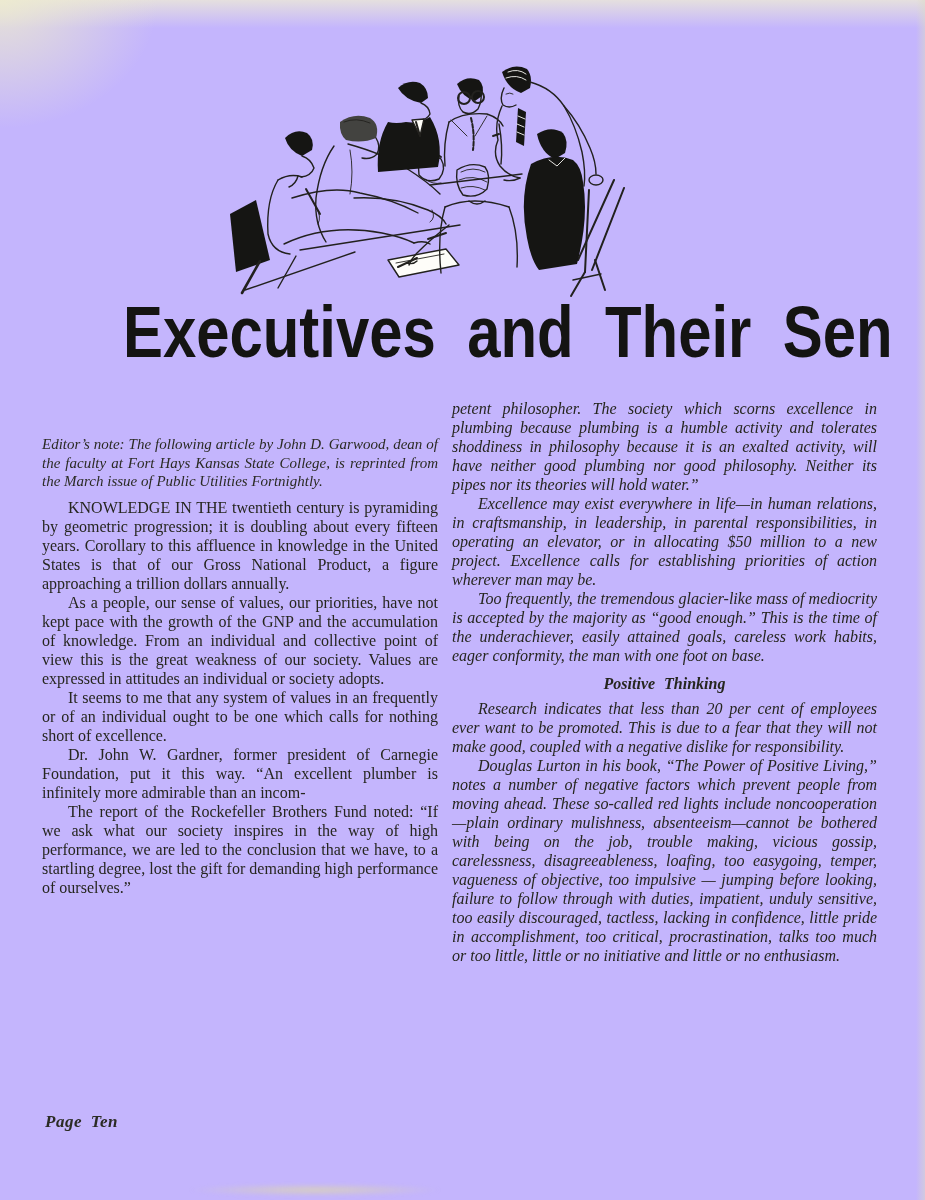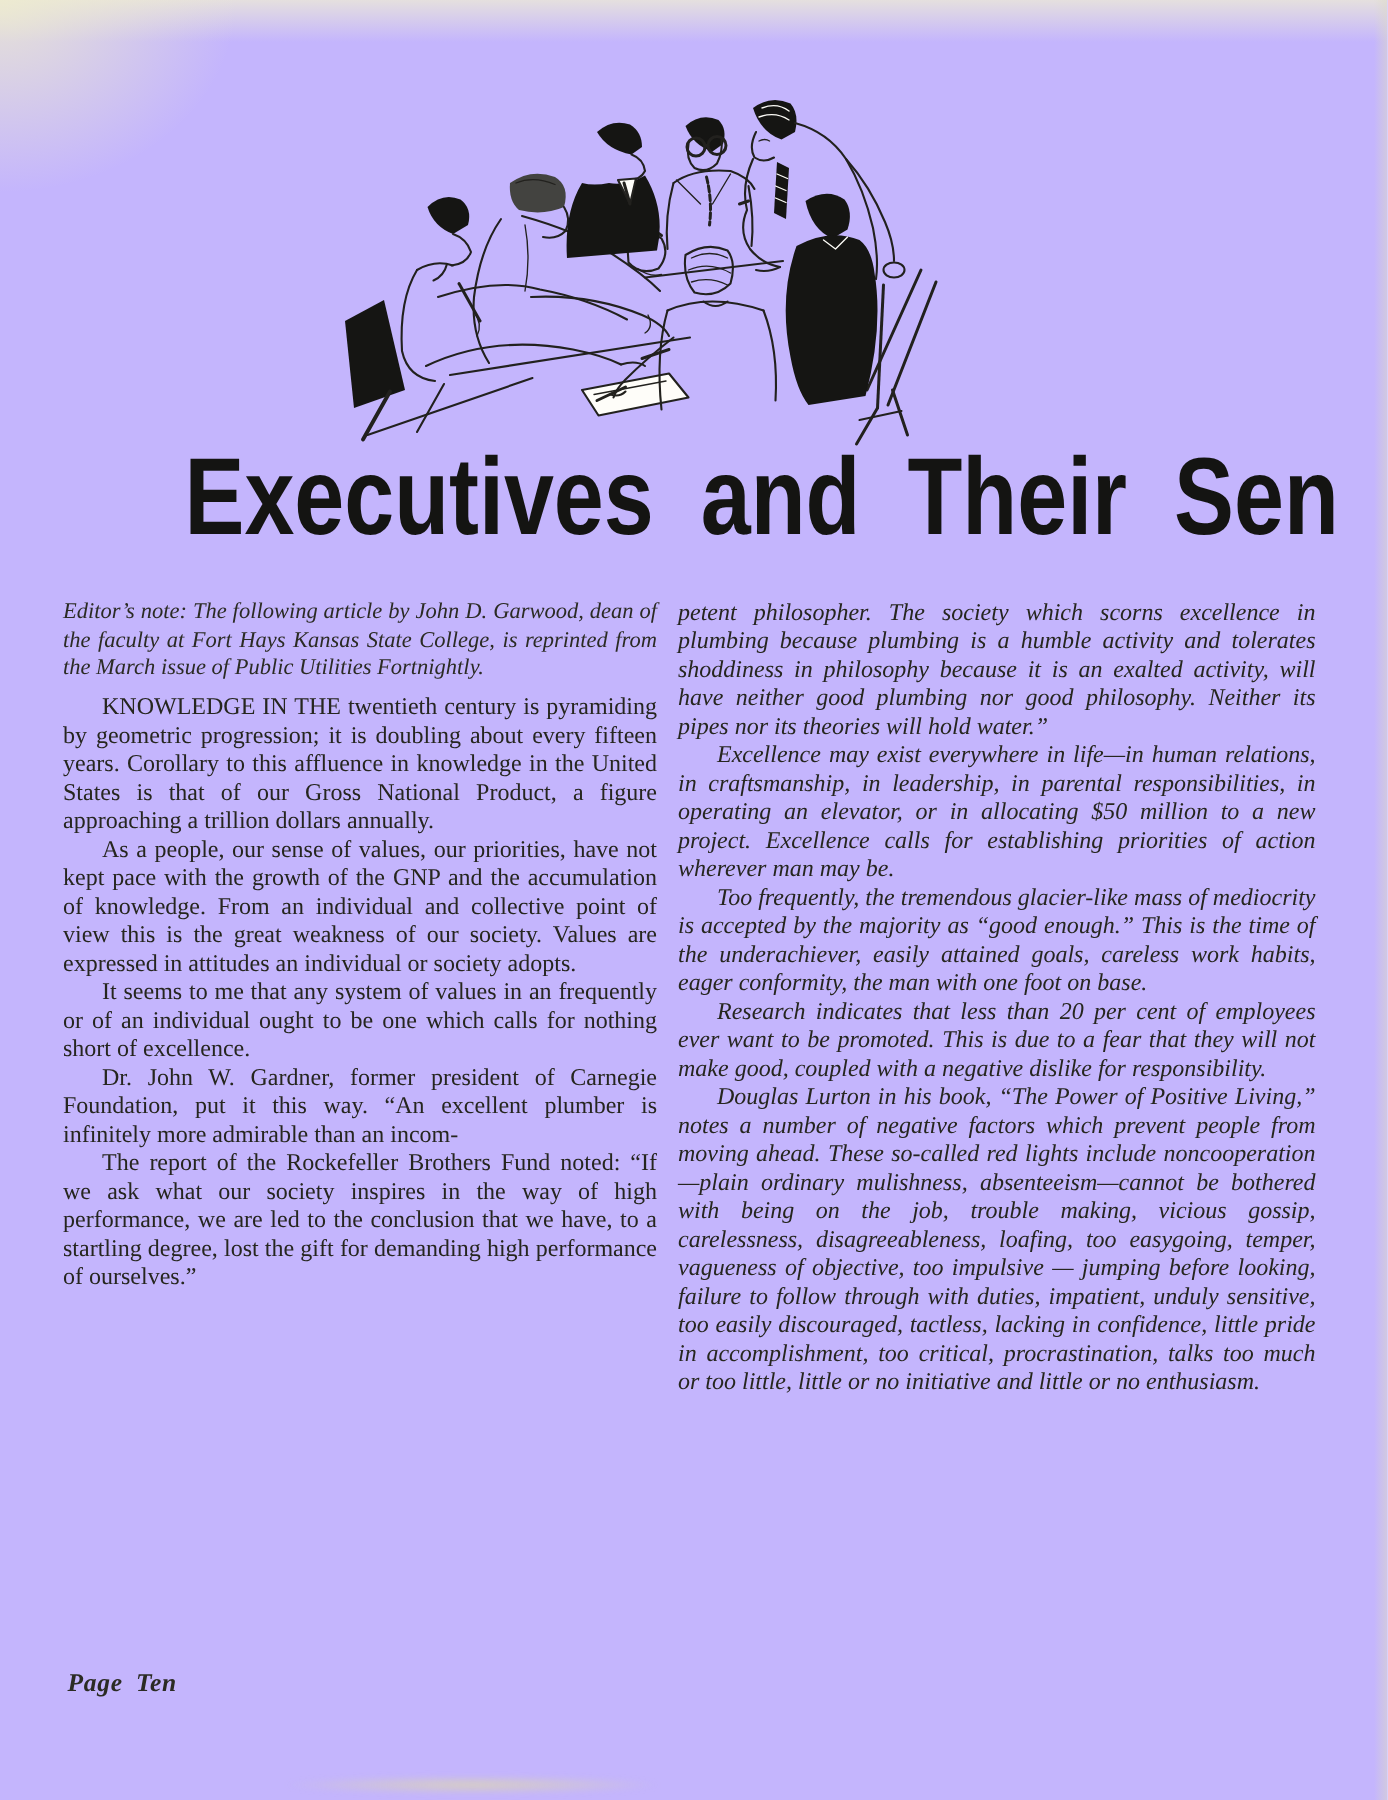--- a/index.html
+++ b/index.html
@@ -38,21 +38,21 @@
   .ill .mid{stroke-width:2;}
   .ill .thin{stroke-width:0.9;}
   .ill .white{stroke:#fcfbf6;}
   .ill .paper{fill:#fefdf9;}
 
   .columns{
     position:absolute;left:42px;top:399px;width:835px;
     display:flex;gap:14px;
     font-size:16px;line-height:19px;text-align:justify;
   }
-  .col-left{width:396px;}
+  .col-left{width:396px;margin-top:36px;}
   .col-right{width:425px;font-style:italic;}
   .columns p{margin:0;text-indent:26px;}
   .columns p.no-indent{text-indent:0;}
   p.note{font-style:italic;font-size:15px;line-height:18.5px;text-indent:0;margin:0 0 7px 0;color:#2b2b24;}
   .subhead{margin:9px 0 6px 0;font-size:16px;line-height:19px;font-weight:bold;
     text-align:center;word-spacing:5px;text-indent:0;}
   .footer{
     position:absolute;left:45px;top:1112px;margin:0;
     font-style:italic;font-weight:bold;font-size:17px;letter-spacing:0.5px;word-spacing:4px;color:#2b2b24;
   }
@@ -183,20 +183,21 @@
       <p>As a people, our sense of values, our priorities, have not kept pace with the growth of the GNP and the accumulation of knowledge. From an individual and collective point of view this is the great weakness of our society. Values are expressed in attitudes an individual or society adopts.</p>
       <p>It seems to me that any system of values in an frequently or of an individual ought to be one which calls for nothing short of excellence.</p>
       <p>Dr. John W. Gardner, former president of Carnegie Foundation, put it this way. “An excellent plumber is infinitely more admirable than an incom-</p>
       <p>The report of the Rockefeller Brothers Fund noted: “If we ask what our society inspires in the way of high performance, we are led to the conclusion that we have, to a startling degree, lost the gift for demanding high performance of ourselves.”</p>
     </div>
 
     <div class="col-right">
       <p class="no-indent">petent philosopher.  The society which scorns excellence in plumbing because plumbing is a humble activity and tolerates shoddiness in philosophy because it is an exalted activity, will have neither good plumbing nor good philosophy.  Neither its pipes nor its theories will hold water.”</p>
       <p>Excellence may exist everywhere in life—in human relations, in craftsmanship, in leadership, in parental responsibilities, in operating an elevator, or in allocating $50 million to a new project. Excellence calls for establishing priorities of action wherever man may be.</p>
       <p>Too frequently, the tremendous glacier-like mass of mediocrity is accepted by the majority as “good enough.”  This is the time of the underachiever, easily attained goals, careless work habits, eager conformity, the man with one foot on base.</p>
+      <h3 class="subhead">Positive Thinking</h3>
       <p>Research indicates that less than 20 per cent of employees ever want to be promoted.  This is due to a fear that they will not make good, coupled with a negative dislike for responsibility.</p>
       <p>Douglas Lurton in his book, “The Power of Positive Living,” notes a number of negative factors which prevent people from moving ahead.  These so-called red lights include noncooperation—plain ordinary mulishness, absenteeism—cannot be bothered with being on the job, trouble making, vicious gossip, carelessness, disagreeableness, loafing, too easygoing, temper, vagueness of objective, too impulsive — jumping before looking, failure to follow through with duties, impatient, unduly sensitive, too easily discouraged, tactless, lacking in confidence, little pride in accomplishment, too critical, procrastination, talks too much or too little, little or no initiative and little or no enthusiasm.</p>
     </div>
 
   </div>
 
   <p class="footer">Page Ten</p>
 
 </div>
 

